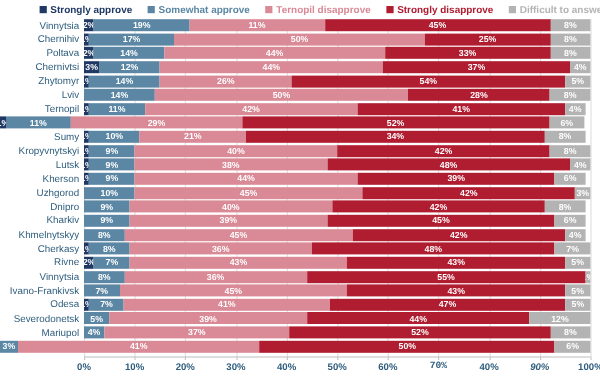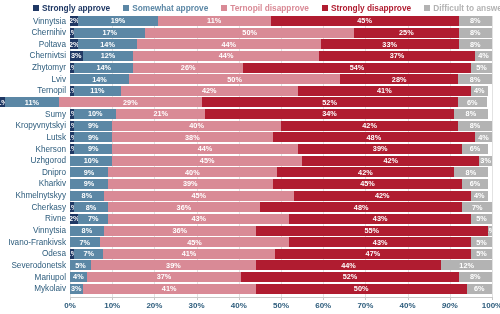--- a/index.html
+++ b/index.html
@@ -613,21 +613,20 @@
             </div>
             <div class="seg s3" style="width: 52%; background: rgb(176, 28, 48);">
               <span class="seg-label">52%</span>
             </div>
             <div class="seg s4" style="width: 8%; background: rgb(179, 179, 179);">
               <span class="seg-label">8%</span>
             </div>
           </div>
         </div>
         <div class="row">
-          <div class="row-label">Mykolaiv</div>
           <div class="bar">
             <div class="seg s1" style="width: 3%; background: rgb(91, 135, 165);">
               <span class="seg-label">3%</span>
             </div>
             <div class="seg s2" style="width: 41%; background: rgb(217, 138, 150);">
               <span class="seg-label">41%</span>
             </div>
             <div class="seg s3" style="width: 50%; background: rgb(176, 28, 48);">
               <span class="seg-label">50%</span>
             </div>
@@ -649,21 +648,21 @@
       <div class="tick-label" style="left: 20%;">20%</div>
       <div class="tick" style="left: 30%;"></div>
       <div class="tick-label" style="left: 30%;">30%</div>
       <div class="tick" style="left: 40%;"></div>
       <div class="tick-label" style="left: 40%;">40%</div>
       <div class="tick" style="left: 50%;"></div>
       <div class="tick-label" style="left: 50%;">50%</div>
       <div class="tick" style="left: 60%;"></div>
       <div class="tick-label" style="left: 60%;">60%</div>
       <div class="tick" style="left: 70%;"></div>
-      <div class="tick-label" style="left: 70%;">70%</div>
+      <div class="tick-label" style="left: 70%; font-family: Liberation Mono, monospace;">70%</div>
       <div class="tick" style="left: 80%;"></div>
       <div class="tick-label" style="left: 80%;">40%</div>
       <div class="tick" style="left: 90%;"></div>
       <div class="tick-label" style="left: 90%; font-style: italic;">90%</div>
       <div class="tick" style="left: 100%;"></div>
       <div class="tick-label" style="left: 100%;">100%</div>
     </div>
 
 </div>
 

